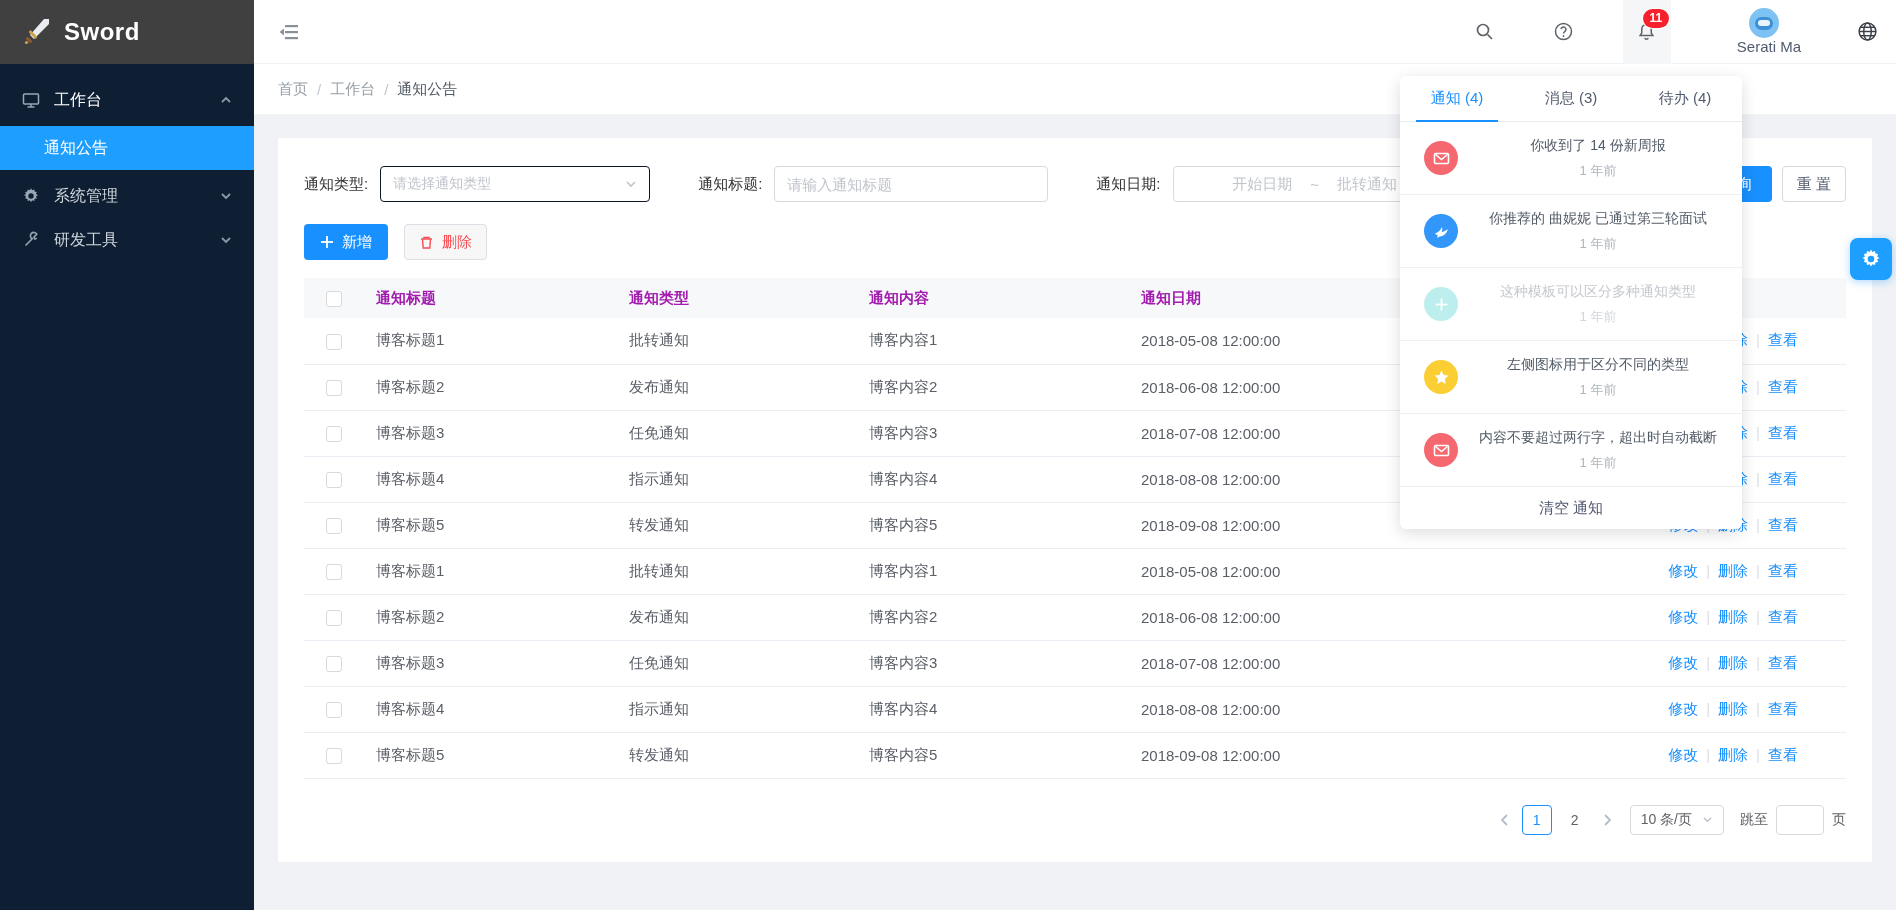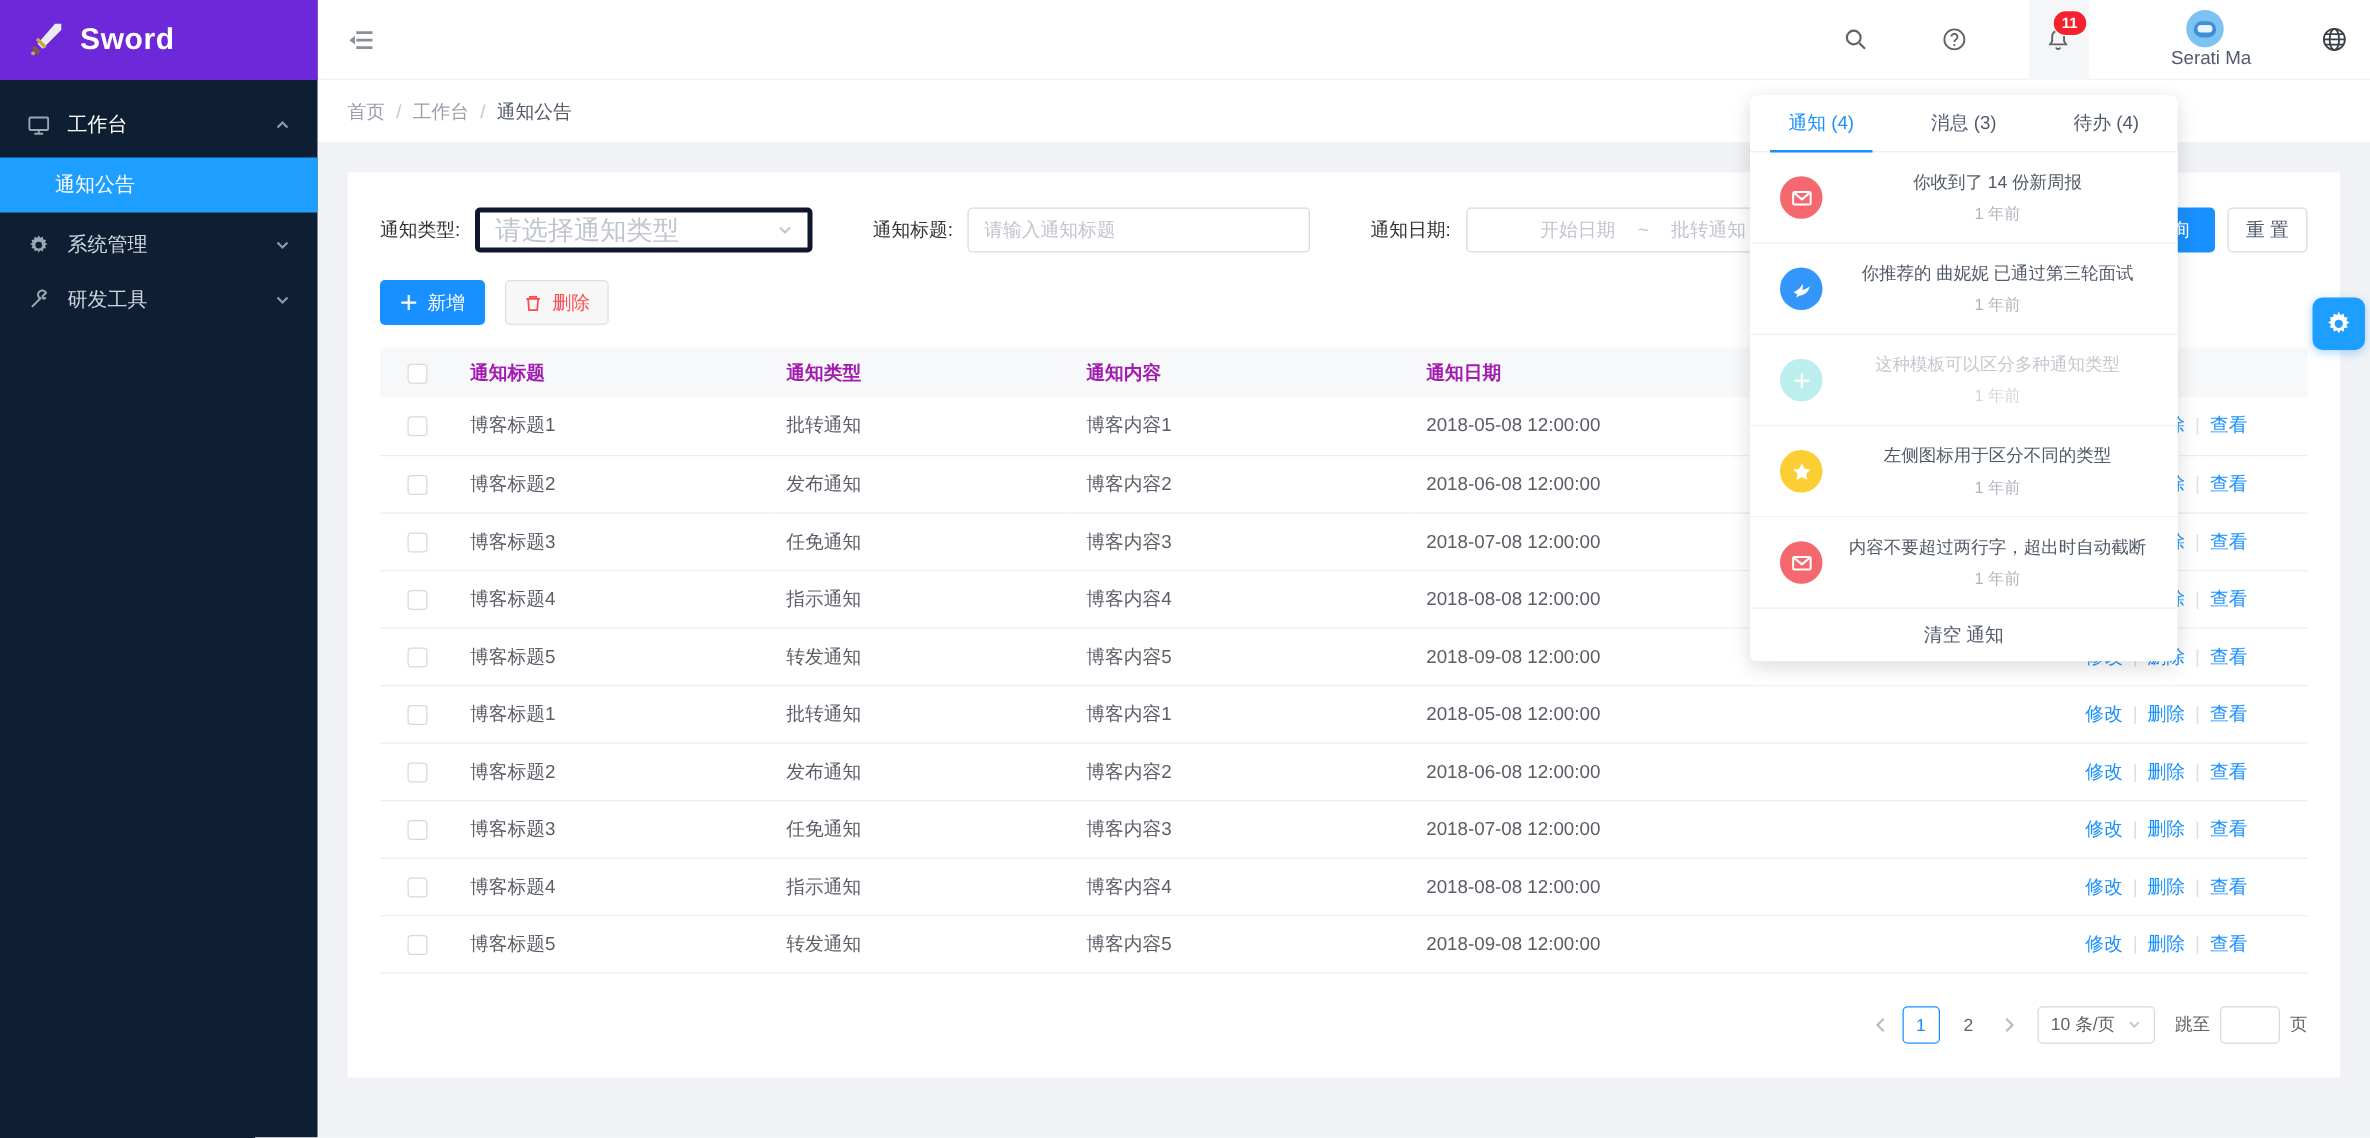--- a/index.html
+++ b/index.html
@@ -1,21 +1,21 @@
 <!DOCTYPE html>
 <html><head>
 <meta charset="utf-8">
 <style>
   * { margin:0; padding:0; box-sizing:border-box; }
   html,body { width:1896px; height:910px; overflow:hidden; }
   body { font-family:"Liberation Sans","DejaVu Sans",sans-serif; background:#f0f2f5; position:relative; color:#515a6e; }
 
   
   .sidebar { position:absolute; left:0; top:0; width:254px; height:910px; background:#0e1f33; z-index:20; }
-  .logo-row { height:64px; background:#6d28d9; display:flex; align-items:center; padding-left:22px; }
+  .logo-row { height:64px; background:#404040; display:flex; align-items:center; padding-left:22px; }
   .logo-icon { width:30px; height:30px; margin-right:12px; }
   .logo-text { color:#fff; font-size:24px; font-weight:bold; letter-spacing:.5px; }
   .menu { padding-top:14px; }
   .menu-item { height:44px; display:flex; align-items:center; padding:0 22px; color:#cfd6dd; font-size:16px; cursor:pointer; }
   .menu-item .mi-icon { width:18px; height:18px; margin-right:14px; color:#9aa7b5; flex:none; }
   .menu-item .mi-label { flex:1; }
   .menu-item .mi-caret { width:12px; height:12px; color:#8d99a6; }
   .menu-item.parent-active { color:#ffffff; }
   .submenu-item { height:44px; display:flex; align-items:center; padding-left:44px; color:#cfd6dd; font-size:16px; cursor:pointer; margin:4px 0; }
   .submenu-item.active { background:#1e9fff; color:#fff; }
@@ -43,21 +43,21 @@
   .crumb { color:#99a0aa; cursor:pointer; }
   .crumb-sep { color:#c0c4cc; margin:0 9px; }
   .crumb.current { color:#515a66; cursor:default; }
 
   
   .content { padding:24px; background:#f0f2f5; min-height:796px; }
   .card { background:#fff; min-height:724px; padding:28px 26px 24px 26px; }
 
   .filter-row { display:flex; align-items:center; }
   .f-label { font-size:15px; font-weight:normal; color:#333; margin-right:12px; white-space:nowrap; }
-  .f-select { width:270px; height:36px; border:4px solid #0f172a; border-radius:4px; display:flex; align-items:center; padding:0 12px; color:#c0c4cc; font-size:21px; background:#fff; cursor:pointer; }
+  .f-select { width:270px; height:36px; border:1px solid #0f172a; border-radius:4px; display:flex; align-items:center; padding:0 12px; color:#c0c4cc; font-size:14px; background:#fff; cursor:pointer; }
   .f-select .ph { flex:1; }
   .f-select .chev { width:12px; height:12px; color:#c0c4cc; }
   .f-input { width:274px; height:36px; border:1px solid #d9d9d9; border-radius:4px; padding:0 12px; font-size:15px; color:#333; font-family:inherit; }
   .f-input::placeholder { color:#c0c4cc; }
   .f-group { display:flex; align-items:center; }
   .f-group + .f-group { margin-left:48px; }
   .date-range { width:284px; height:36px; border:1px solid #d9d9d9; border-radius:4px; display:flex; align-items:center; justify-content:center; gap:18px; color:#c0c4cc; font-size:15px; background:#fff; cursor:pointer;text-align:right; }
   .f-buttons { margin-left:auto; display:flex; align-items:center; }
   .btn { height:36px; border-radius:4px; border:none; font-size:15px; cursor:pointer; font-family:inherit; display:inline-flex; align-items:center; justify-content:center; }
   .btn-primary { background:#1890ff; color:#fff; padding:0 20px; }

